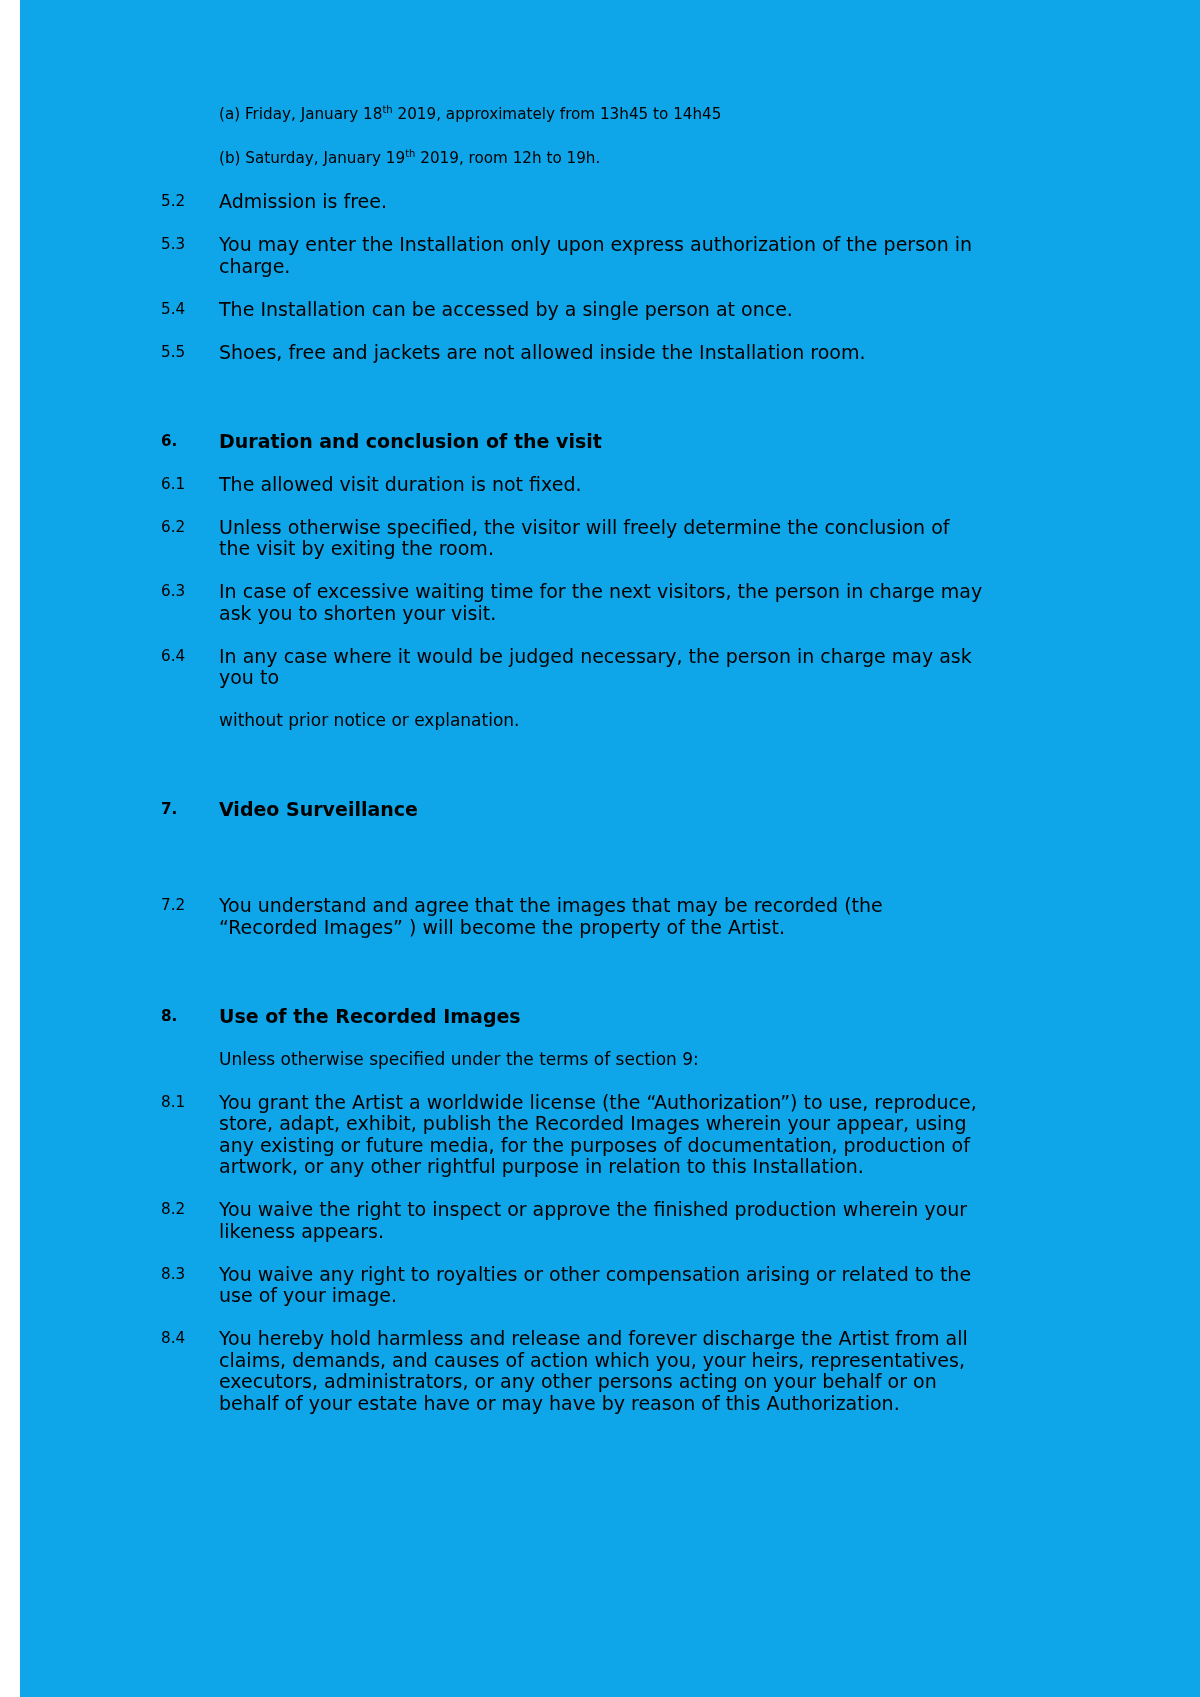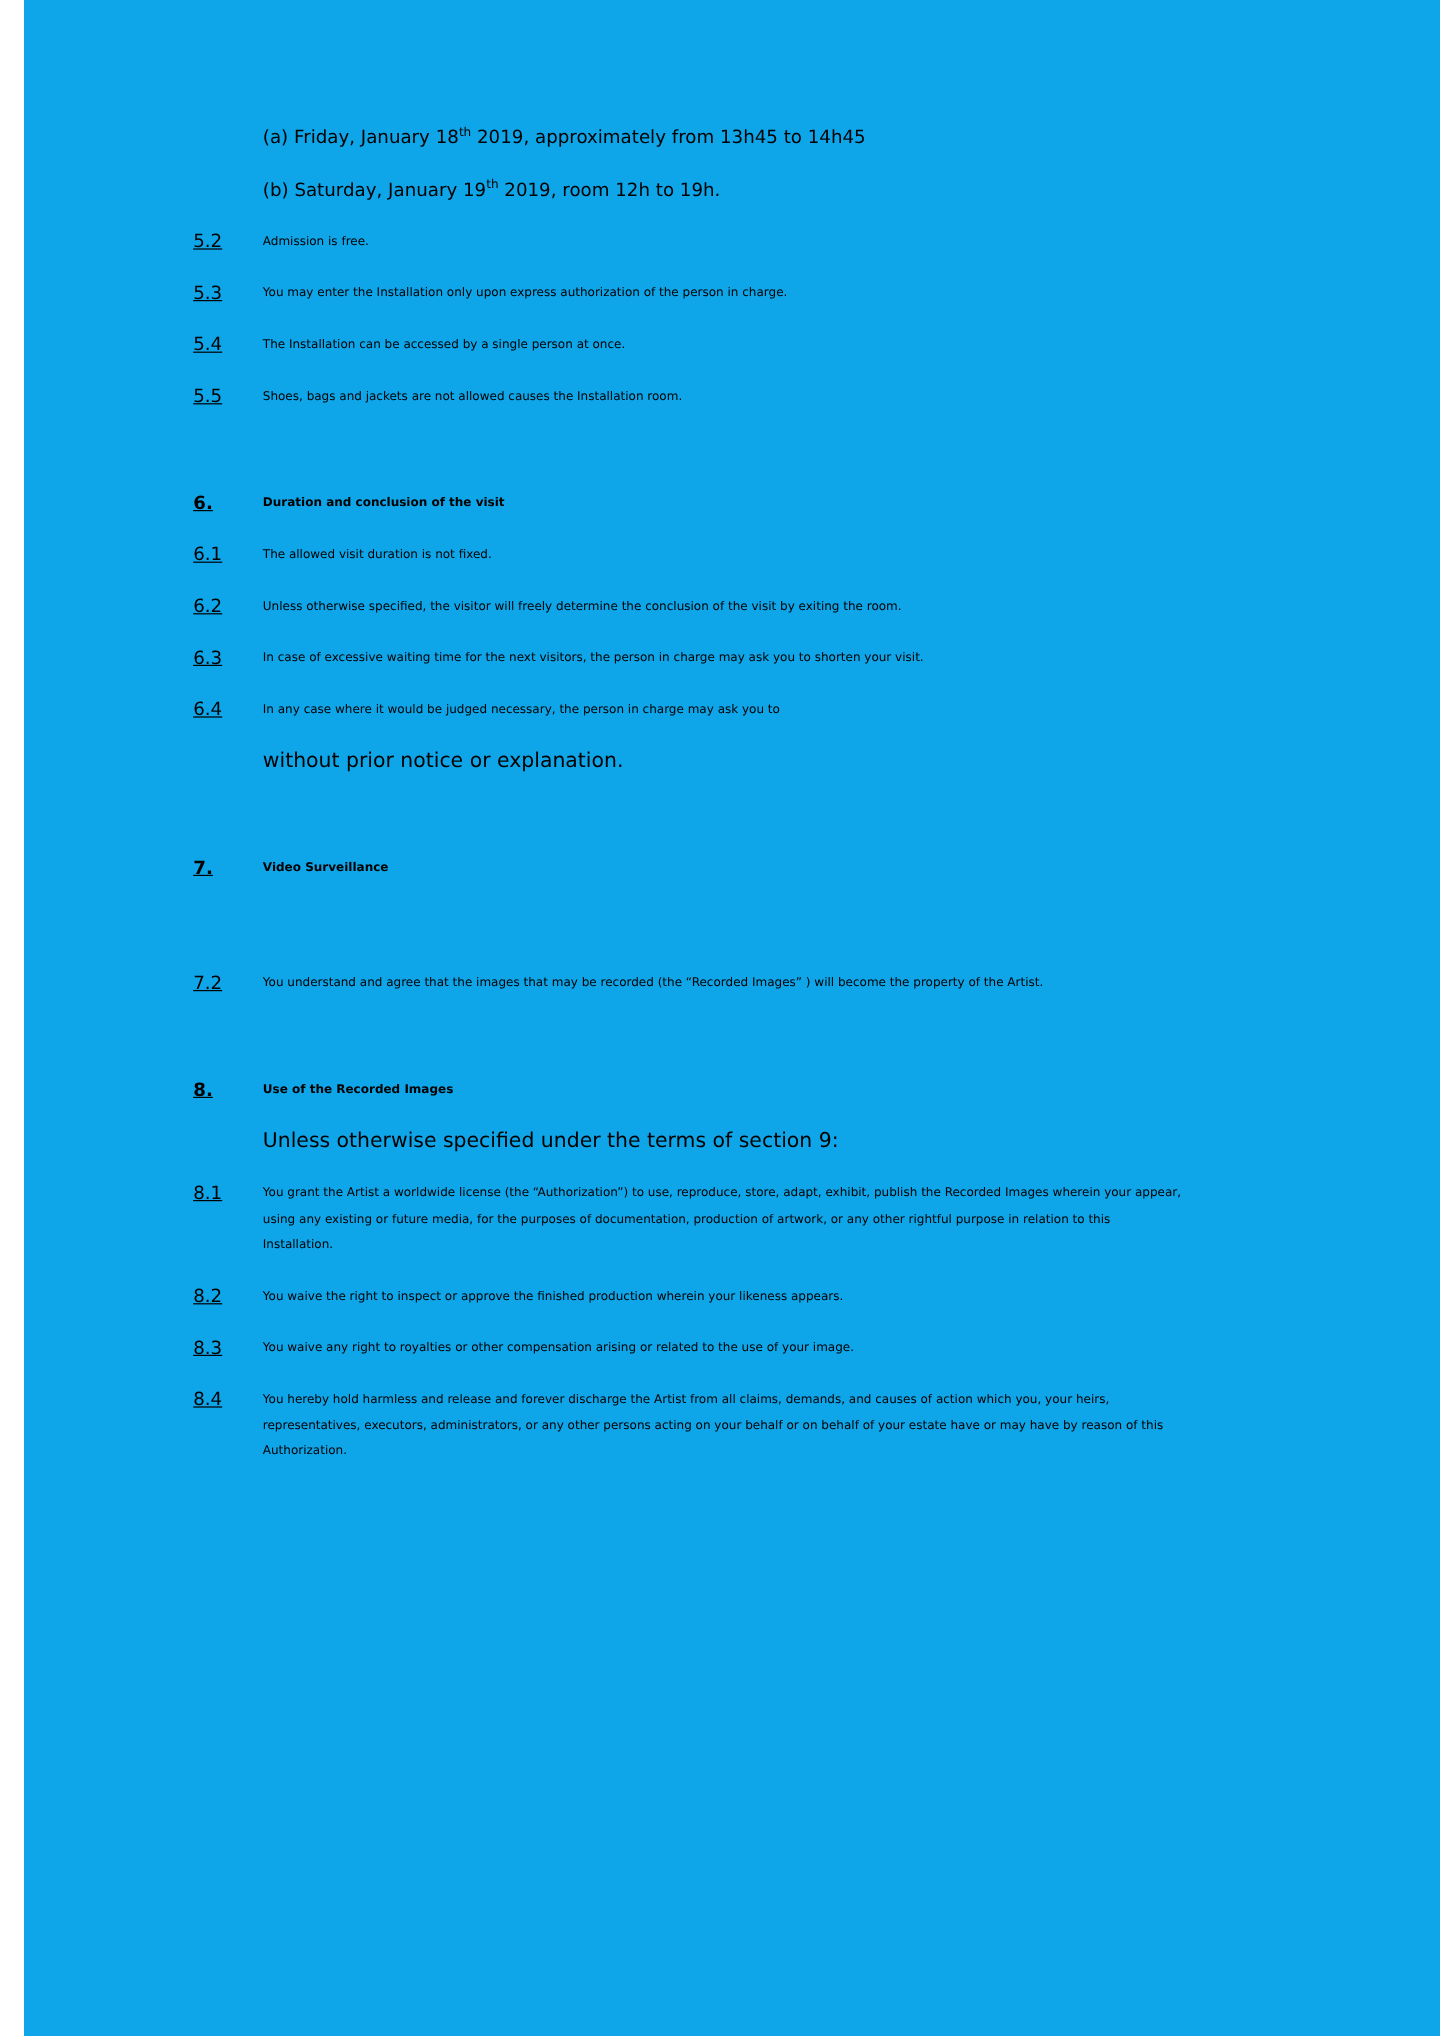--- a/index.html
+++ b/index.html
@@ -32,25 +32,24 @@
     display: flex;
     align-items: flex-start;
     margin: 0 0 21.5px 0;
   }
   .clause-num {
     flex: 0 0 58px;
     width: 58px;
     font-size: 15.2px;
     line-height: 21.5px;
     white-space: nowrap;
-    text-decoration: underline;
   }
   .clause-body {
     flex: 1 1 auto;
-    font-size: 10px;
+    font-size: 19px;
     line-height: 21.5px;
     text-align: left;
   }
   
   .clause.heading .clause-num,
   .clause.heading .clause-body {
     font-weight: bold;
   }
   
   .subitem {
@@ -88,21 +87,21 @@
       <div class="clause">
         <div class="clause-num">5.3</div>
         <div class="clause-body">You may enter the Installation only upon express authorization of the person in charge.</div>
       </div>
       <div class="clause">
         <div class="clause-num">5.4</div>
         <div class="clause-body">The Installation can be accessed by a single person at once.</div>
       </div>
       <div class="clause">
         <div class="clause-num">5.5</div>
-        <div class="clause-body">Shoes, bags and jackets are not allowed causes the Installation room.</div>
+        <div class="clause-body">Shoes, free and jackets are not allowed inside the Installation room.</div>
       </div>
       <div class="gap-section"></div>
       <div class="clause heading">
         <div class="clause-num">6.</div>
         <div class="clause-body">Duration and conclusion of the visit</div>
       </div>
       <div class="clause">
         <div class="clause-num">6.1</div>
         <div class="clause-body">The allowed visit duration is not fixed.</div>
       </div>

